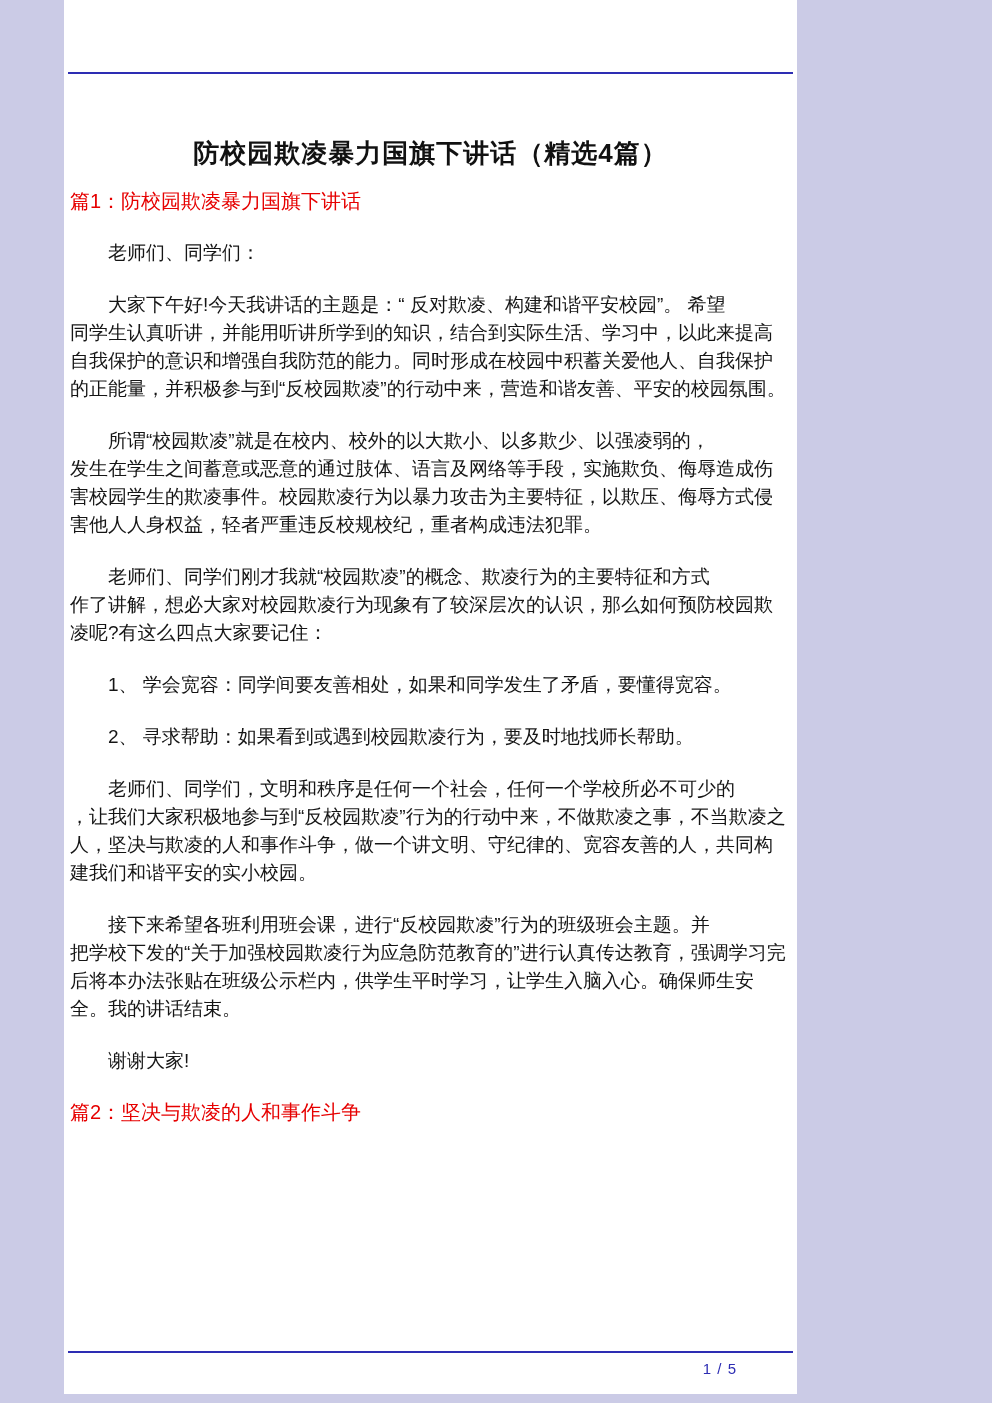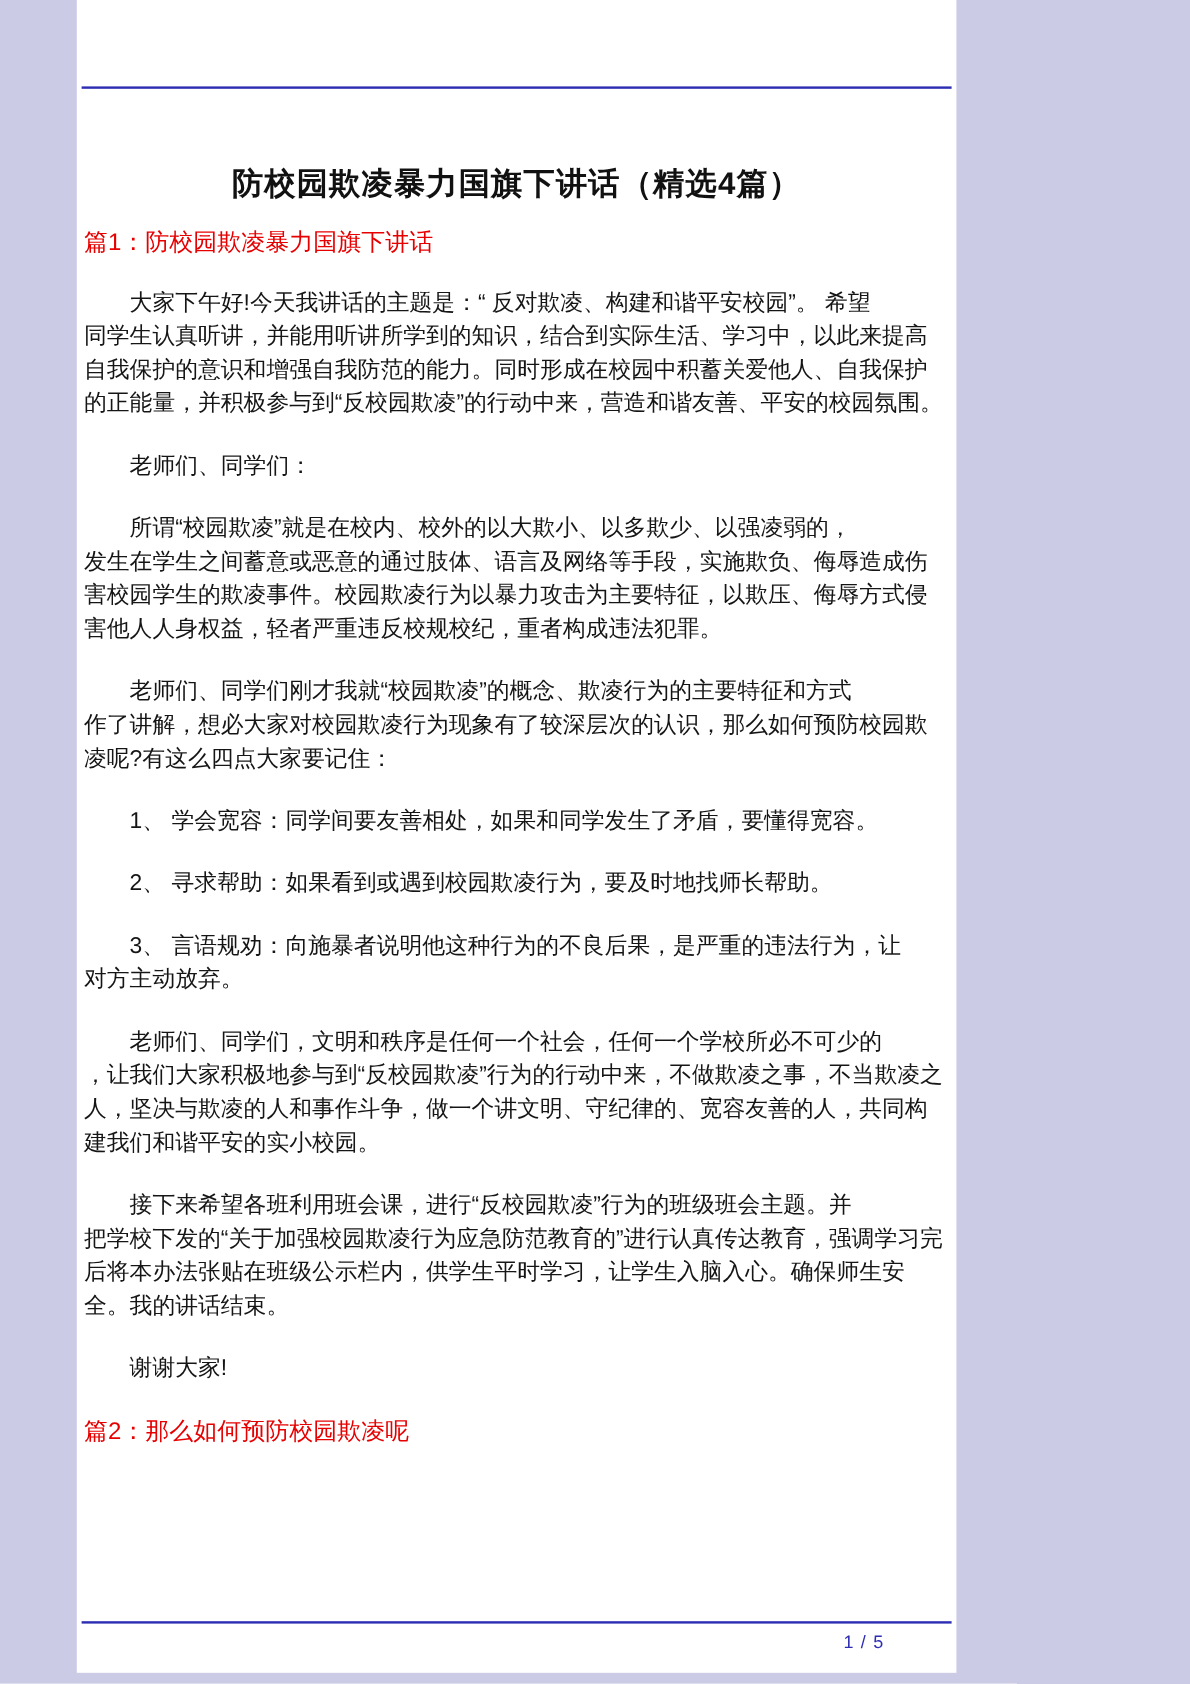--- a/index.html
+++ b/index.html
@@ -83,38 +83,36 @@
 <div class="page">
 
   <div class="header-rule"></div>
 
   <div class="content">
 
     <h1 class="doc-title">防校园欺凌暴力国旗下讲话（精选4篇）</h1>
 
     <h2 class="section-heading">篇1：防校园欺凌暴力国旗下讲话</h2>
 
+    <p>老师们、同学们：</p>
     <p>大家下午好!今天我讲话的主题是：“ 反对欺凌、构建和谐平安校园”。 希望
 同学生认真听讲，并能用听讲所学到的知识，结合到实际生活、学习中，以此来提高自我保护的意识和增强自我防范的能力。同时形成在校园中积蓄关爱他人、自我保护的正能量，并积极参与到“反校园欺凌”的行动中来，营造和谐友善、平安的校园氛围。</p>
-    <p>老师们、同学们：</p>
     <p>所谓“校园欺凌”就是在校内、校外的以大欺小、以多欺少、以强凌弱的，
 发生在学生之间蓄意或恶意的通过肢体、语言及网络等手段，实施欺负、侮辱造成伤害校园学生的欺凌事件。校园欺凌行为以暴力攻击为主要特征，以欺压、侮辱方式侵害他人人身权益，轻者严重违反校规校纪，重者构成违法犯罪。</p>
     <p>老师们、同学们刚才我就“校园欺凌”的概念、欺凌行为的主要特征和方式
 作了讲解，想必大家对校园欺凌行为现象有了较深层次的认识，那么如何预防校园欺凌呢?有这么四点大家要记住：</p>
     <p>1、 学会宽容：同学间要友善相处，如果和同学发生了矛盾，要懂得宽容。</p>
     <p>2、 寻求帮助：如果看到或遇到校园欺凌行为，要及时地找师长帮助。</p>
-    <p>3、 言语规劝：向施暴者说明他这种行为的不良后果，是严重的违法行为，让
-对方主动放弃。</p>
     <p>老师们、同学们，文明和秩序是任何一个社会，任何一个学校所必不可少的
 ，让我们大家积极地参与到“反校园欺凌”行为的行动中来，不做欺凌之事，不当欺凌之人，坚决与欺凌的人和事作斗争，做一个讲文明、守纪律的、宽容友善的人，共同构建我们和谐平安的实小校园。</p>
     <p>接下来希望各班利用班会课，进行“反校园欺凌”行为的班级班会主题。并
 把学校下发的“关于加强校园欺凌行为应急防范教育的”进行认真传达教育，强调学习完后将本办法张贴在班级公示栏内，供学生平时学习，让学生入脑入心。确保师生安全。我的讲话结束。</p>
     <p>谢谢大家!</p>
 
-    <h2 class="section-heading">篇2：那么如何预防校园欺凌呢</h2>
+    <h2 class="section-heading">篇2：坚决与欺凌的人和事作斗争</h2>
 
   </div>
 
   <div class="footer-rule"></div>
 
   <div class="page-number">1 / 5</div>
 
 </div>
 
 </body></html>

